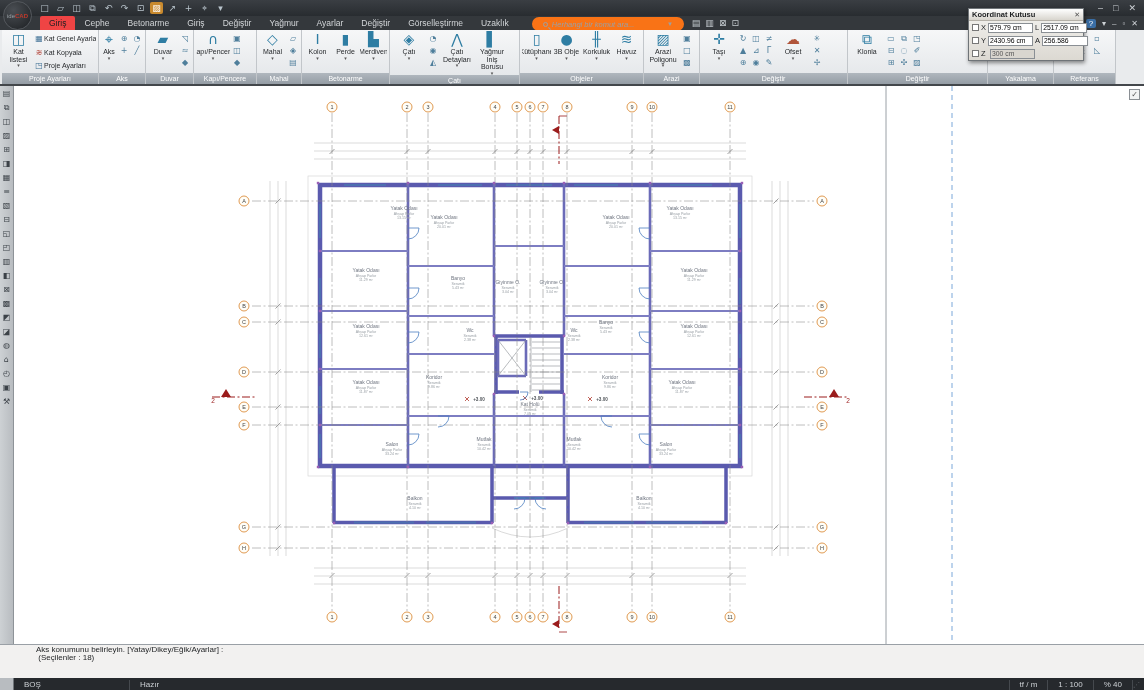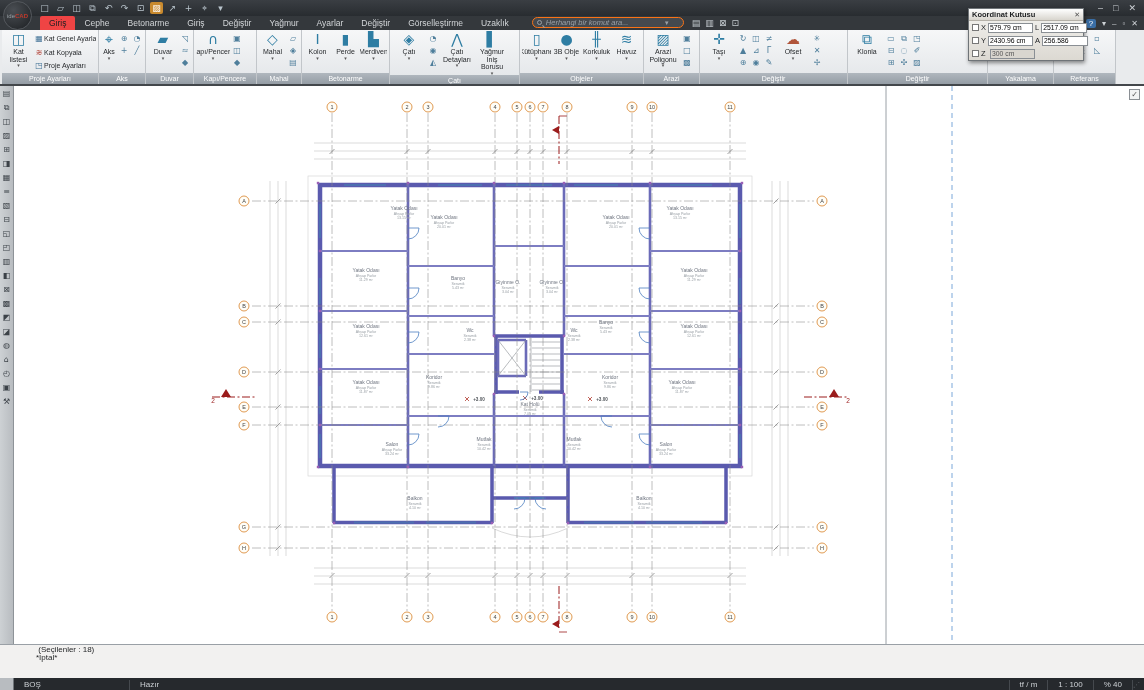--- a/index.html
+++ b/index.html
@@ -18,21 +18,21 @@
     font-family:"DejaVu Sans",sans-serif; }
   .qicon.hl { background:#c98a2e; color:#fff; border-radius:2px; }
   .tb-title { position:absolute; left:0; right:0; text-align:center; font-size:8.5px; color:#cfd3d7; pointer-events:none; }
   .winbtns { margin-left:auto; display:flex; gap:10px; padding-right:8px; z-index:5; }
   .winbtn { color:#cdd1d5; font-size:9px; line-height:14px; }
 
   
   .tabrow { height:14px; background:#34383c; display:flex; align-items:stretch; padding-left:40px; }
   .tab { padding:0 9px; font-size:8.5px; line-height:14px; color:#d3d6d9; }
   .tab.active { background:#ef4444; color:#1d1f21; font-weight:normal; border-radius:2px 2px 0 0; }
-  .searchwrap { margin-left:14px; display:flex; align-items:center; background:#45494e; border:1px solid #f97316;
+  .searchwrap { margin-left:14px; display:flex; align-items:center; background:#45494e; border:7px solid #f97316;
     border-radius:7px; height:11px; margin-top:1px; padding:0 4px; width:152px; }
   .mag { width:5px; height:5px; border:1px solid #9aa0a6; border-radius:50%; position:relative; flex:none; }
   .mag::after { content:""; position:absolute; width:3px; height:1px; background:#9aa0a6; transform:rotate(45deg); left:4px; top:5px; }
   .searchwrap input { background:transparent; border:0; outline:0; color:#cfd3d7; font-size:7.5px; font-style:italic;
     width:118px; margin-left:4px; font-family:"Liberation Sans",sans-serif; }
   .searchwrap input::placeholder { color:#9aa0a6; }
   .searchdrop { color:#9aa0a6; font-size:6px; }
   .tabicons { display:flex; gap:5px; align-items:center; margin-left:8px; }
   .ticon { color:#c3c9ce; font-size:9px; font-family:"DejaVu Sans",sans-serif; }
   .mdibtns { margin-left:auto; display:flex; gap:6px; padding-right:6px; align-items:center; }
@@ -761,22 +761,22 @@
             <rect x="724.8" y="223.8" width="2.4" height="2.4" fill="#9a5fb5"></rect>
             <rect x="724.8" y="281.8" width="2.4" height="2.4" fill="#9a5fb5"></rect>
             <rect x="724.8" y="337.8" width="2.4" height="2.4" fill="#9a5fb5"></rect>
           </g>
       </svg>
       <div class="cornerbox">✓</div>
     </div>
   </div>
 
   <div class="cmdpanel" id="cmdpanel">
+      <div class="cline">Aks konumunu belirleyin. [Yatay/Dikey/Eğik/Ayarlar] :</div>
       <div class="cline"> (Seçilenler : 18)</div>
-      <div class="cline">*İptal*</div>
     </div>
 
   <div class="statusbar">
     <div class="sb-corner"></div>
     <div class="sb-cell" style="width:115px">BOŞ</div>
     <div class="sb-sep"></div>
     <div class="sb-cell">Hazır</div>
     <div class="sb-fill"></div>
     <div class="sb-sep"></div>
     <div class="sb-cell">tf / m</div>

